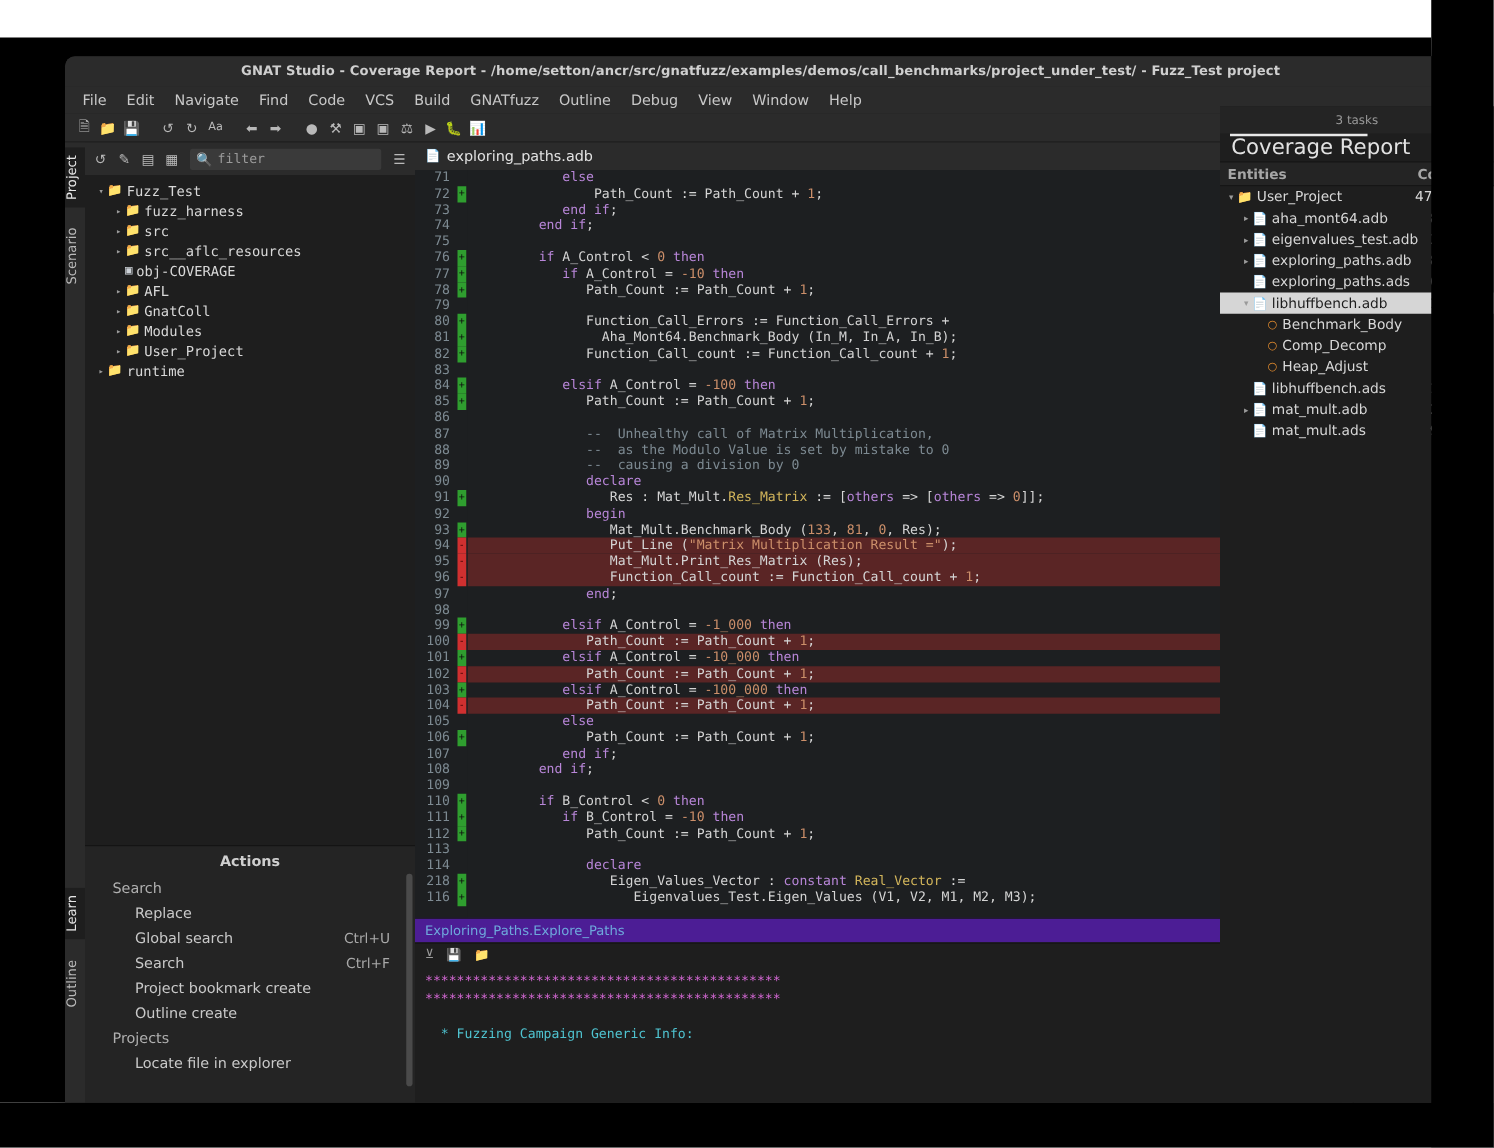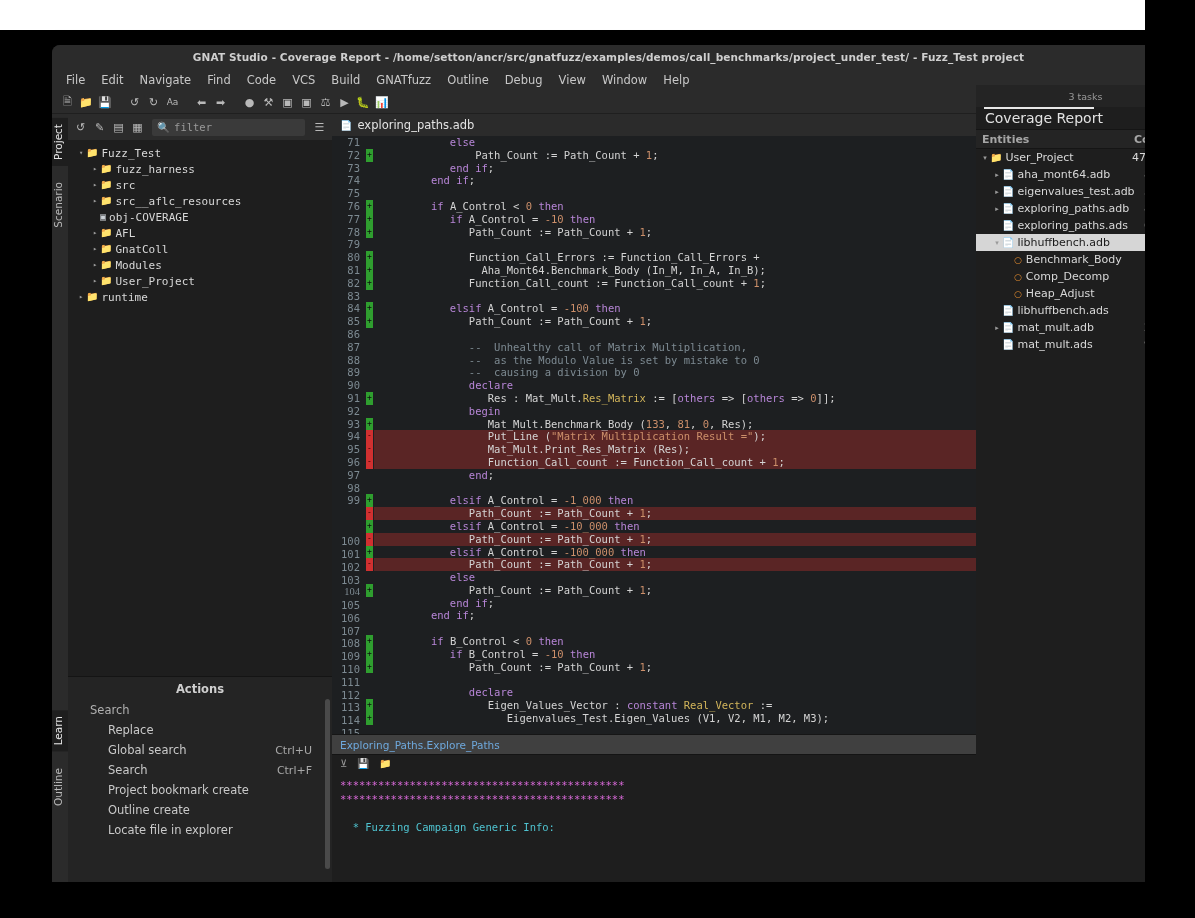--- a/index.html
+++ b/index.html
@@ -132,21 +132,21 @@
   .ty{color:#d2b55b;}
 
   .minimap{
     width:20px;flex:0 0 20px;background:#222426;position:relative;border-left:1px solid #151617;
   }
   .mm-mark{position:absolute;left:2px;width:14px;background:#6b2a2a;}
   .mm-mark.dim{background:#3a2020;}
   .mm-thumb{position:absolute;left:16px;width:4px;background:#d0d0d0;}
 
   .ed-status{
-    height:19px;background:#404040;display:flex;align-items:center;
+    height:19px;background:#4c1d95;display:flex;align-items:center;
     padding:0 8px;gap:8px;border-top:1px solid #161616;
   }
   .ed-crumb{color:#6ea8dc;font-size:10.5px;flex:1;}
   .ed-pos{color:#d0d0d0;font-size:10.5px;font-family:"DejaVu Sans Mono",monospace;}
   .ed-ico{color:#9a9a9a;font-size:10px;}
   .ed-ok{color:#5db85d;font-size:11px;}
 
   
   #msg-panel{height:150px;background:#1e1e1e;border-top:1px solid #141414;display:flex;}
   #msg-main{flex:1;display:flex;flex-direction:column;min-width:0;}
@@ -173,21 +173,21 @@
 
   
   #right-dock{
     position:absolute;left:976px;top:85px;width:219px;height:797px;background:#1e1e1e;
     z-index:5;overflow:hidden;
   }
   .tasks-line{height:22px;display:flex;align-items:center;justify-content:center;color:#9a9a9a;font-size:9.5px;background:#242424;}
   .task-bar{position:absolute;left:8px;top:22px;width:110px;height:2px;background:#e8e8e8;}
   .cr-tab{
     height:22px;background:#1e1e1e;display:flex;align-items:center;padding-left:9px;
-    color:#e2e2e2;font-size:14px;
+    color:#e2e2e2;font-size:17px;
   }
   .cr-head{
     display:flex;background:#242424;border-top:1px solid #151515;border-bottom:1px solid #151515;
     color:#a6a6a6;font-size:11px;font-weight:bold;height:18px;align-items:center;
   }
   .cr-head .c1{width:152px;padding-left:6px;}
   .cr-head .c2{flex:1;}
   .cr-row{display:flex;align-items:center;height:17px;font-size:11px;color:#d8d8d8;}
   .cr-row.sel{background:#d6d6d6;color:#1a1a1a;}
   .cr-row .c1{width:152px;display:flex;align-items:center;white-space:nowrap;overflow:hidden;}
@@ -340,20 +340,21 @@
               <span class="act-key">Ctrl+F</span>
             </div>
             <div class="act-item">
               <span>Project bookmark create</span>
               <span class="act-key"></span>
             </div>
             <div class="act-item">
               <span>Outline create</span>
               <span class="act-key"></span>
             </div>
+            <div class="act-group">Projects</div>
             <div class="act-item">
               <span>Locate file in explorer</span>
               <span class="act-key"></span>
             </div>
           </div>
         <div class="act-scroll"></div>
       </div>
     </div>
 
     <div id="center-col">
@@ -385,36 +386,36 @@
             <div class="ln" style="padding-right: 4px;">90</div>
             <div class="ln" style="padding-right: 4px;">91</div>
             <div class="ln" style="padding-right: 4px;">92</div>
             <div class="ln" style="padding-right: 4px;">93</div>
             <div class="ln" style="padding-right: 4px;">94</div>
             <div class="ln" style="padding-right: 4px;">95</div>
             <div class="ln" style="padding-right: 4px;">96</div>
             <div class="ln" style="padding-right: 4px;">97</div>
             <div class="ln" style="padding-right: 4px;">98</div>
             <div class="ln" style="padding-right: 4px;">99</div>
-            <div class="ln" style="padding-right: 4px; margin-top: 28px;">100</div>
+            <div class="ln" style="padding-right: 4px;">100</div>
             <div class="ln" style="padding-right: 4px;">101</div>
             <div class="ln" style="padding-right: 4px;">102</div>
             <div class="ln" style="padding-right: 4px;">103</div>
-            <div class="ln" style="padding-right: 4px; font-family: Liberation Serif, serif;">104</div>
+            <div class="ln" style="padding-right: 4px;">104</div>
             <div class="ln" style="padding-right: 4px;">105</div>
             <div class="ln" style="padding-right: 4px;">106</div>
             <div class="ln" style="padding-right: 4px;">107</div>
             <div class="ln" style="padding-right: 4px;">108</div>
             <div class="ln" style="padding-right: 4px;">109</div>
             <div class="ln" style="padding-right: 4px;">110</div>
             <div class="ln" style="padding-right: 4px;">111</div>
             <div class="ln" style="padding-right: 4px;">112</div>
             <div class="ln" style="padding-right: 4px;">113</div>
             <div class="ln" style="padding-right: 4px;">114</div>
-            <div class="ln" style="padding-right: 4px;">115</div>
+            <div class="ln" style="padding-right: 4px;">218</div>
             <div class="ln" style="padding-right: 4px;">116</div>
           </div>
         <div class="cov" id="covcol">
             <div class="cmark "></div>
             <div class="cmark cm-plus">+</div>
             <div class="cmark "></div>
             <div class="cmark "></div>
             <div class="cmark "></div>
             <div class="cmark cm-plus">+</div>
             <div class="cmark cm-plus">+</div>

